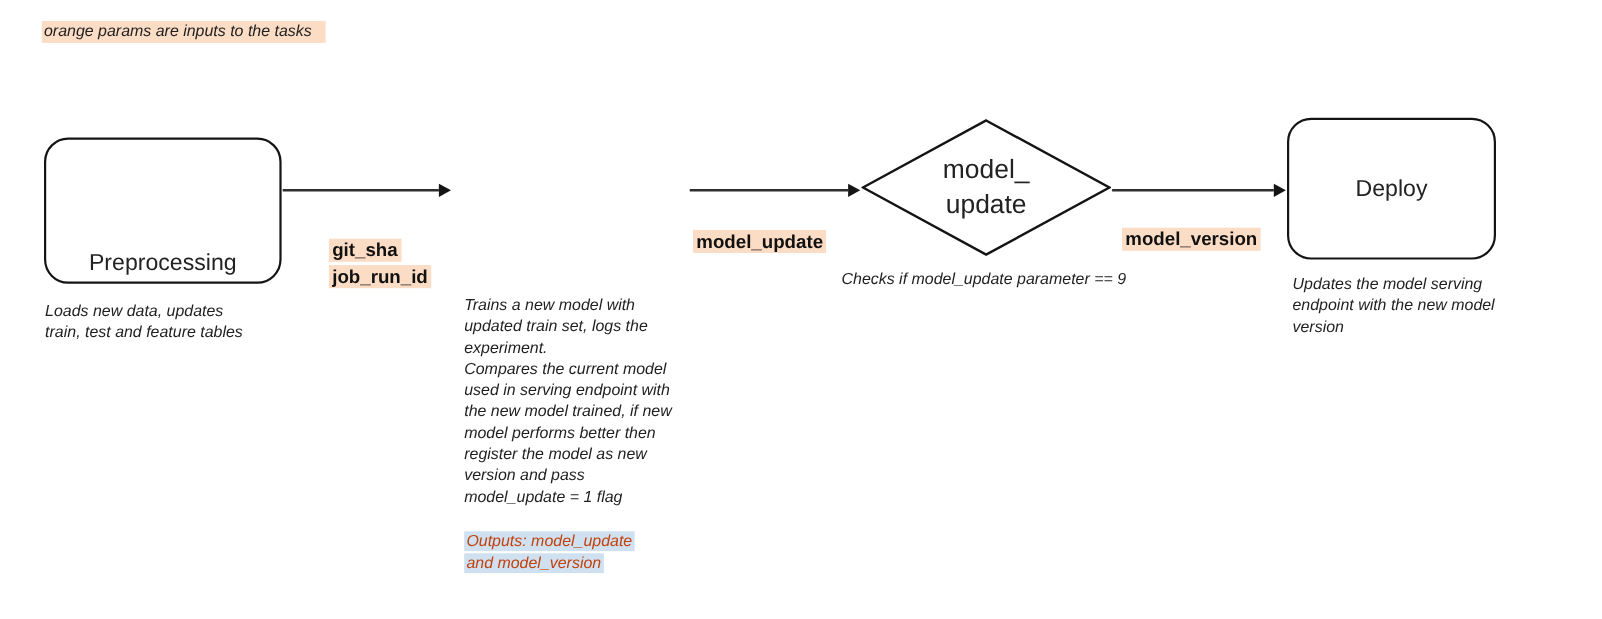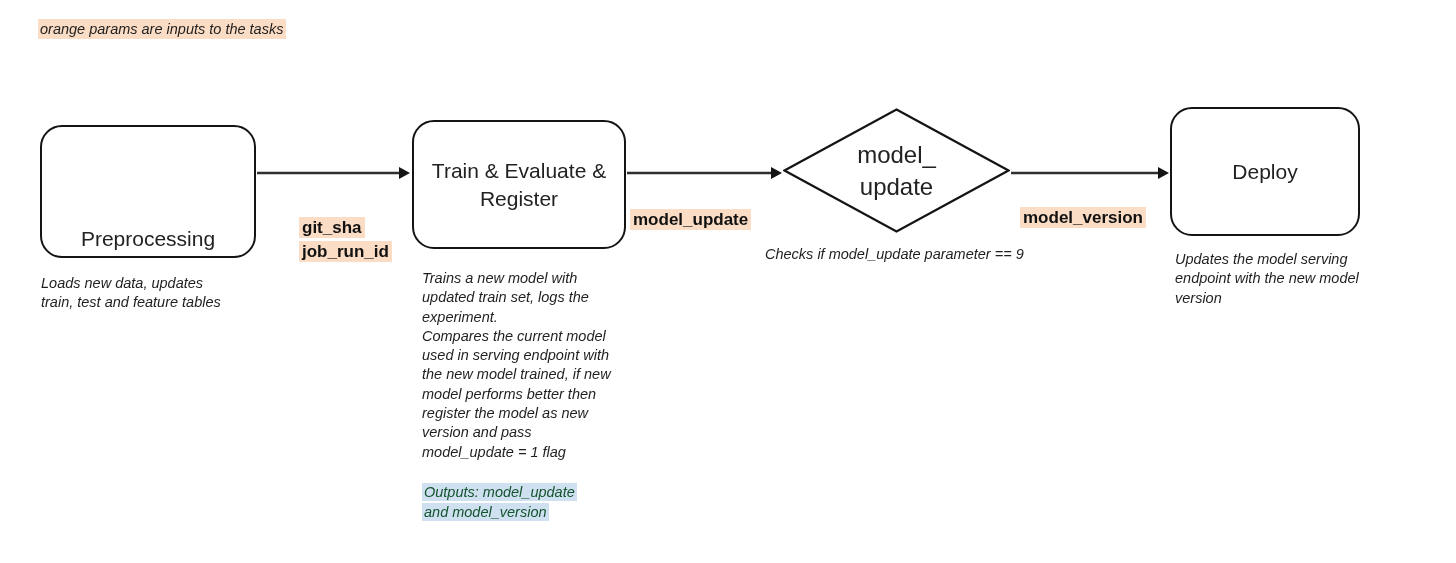--- a/index.html
+++ b/index.html
@@ -23,21 +23,21 @@
   .legend {
     position: absolute;
     left: 38px;
     font-style: italic;
     font-size: 14.5px;
     line-height: 1.25;
     color: #1f1f1f;
     white-space: nowrap;
   }
   .legend span {
-    padding: 2px 3px 2px 2px;
+    padding: 2px 13px 2px 2px;
   }
   .legend-orange { top: 20px; }
   .legend-blue { top: 48px; }
   .hl-orange { background: #fbdcc5; }
   .hl-blue   { background: #cfe0f1; }
 
   
   .node {
     position: absolute;
     box-sizing: border-box;
@@ -127,21 +127,21 @@
   #caption-preprocessing { left: 41px;   top: 274px; width: 230px; }
   #caption-train         { left: 422px;  top: 269px; width: 205px; }
   #caption-decision      { left: 765px;  top: 245px; width: 300px; }
   #caption-deploy        { left: 1175px; top: 250px; width: 210px; }
 
   .caption-outputs {
     position: absolute;
     font-style: italic;
     font-size: 14.5px;
     line-height: 1.33;
-    color: #14532d;
+    color: #c2410c;
     white-space: pre-line;
     left: 422px;
     top: 464px;
     width: 175px;
   }
   .caption-outputs span {
     background: #cfe0f1;
     padding: 1px 2px;
     box-decoration-break: clone;
     -webkit-box-decoration-break: clone;
@@ -166,24 +166,20 @@
     <svg viewBox="0 0 152 16" width="152" height="16" preserveAspectRatio="none">
       <line x1="0" y1="8" x2="142" y2="8" stroke="#2f2f2f" stroke-width="2.4"></line>
       <polygon points="142,2 153,8 142,14" fill="#141414"></polygon>
     </svg>
   </div>
   <div class="edge-label" id="label-git-sha">
     <span>git_sha
 job_run_id</span>
   </div>
 
-  <div class="node" id="node-train">
-    <span style="white-space: pre-line;">Train &amp; Evaluate &amp;
-Register</span>
-  </div>
   <div class="caption" id="caption-train">Trains a new model with
 updated train set, logs the
 experiment.
 Compares the current model
 used in serving endpoint with
 the new model trained, if new
 model performs better then
 register the model as new
 version and pass
 model_update = 1 flag</div>

